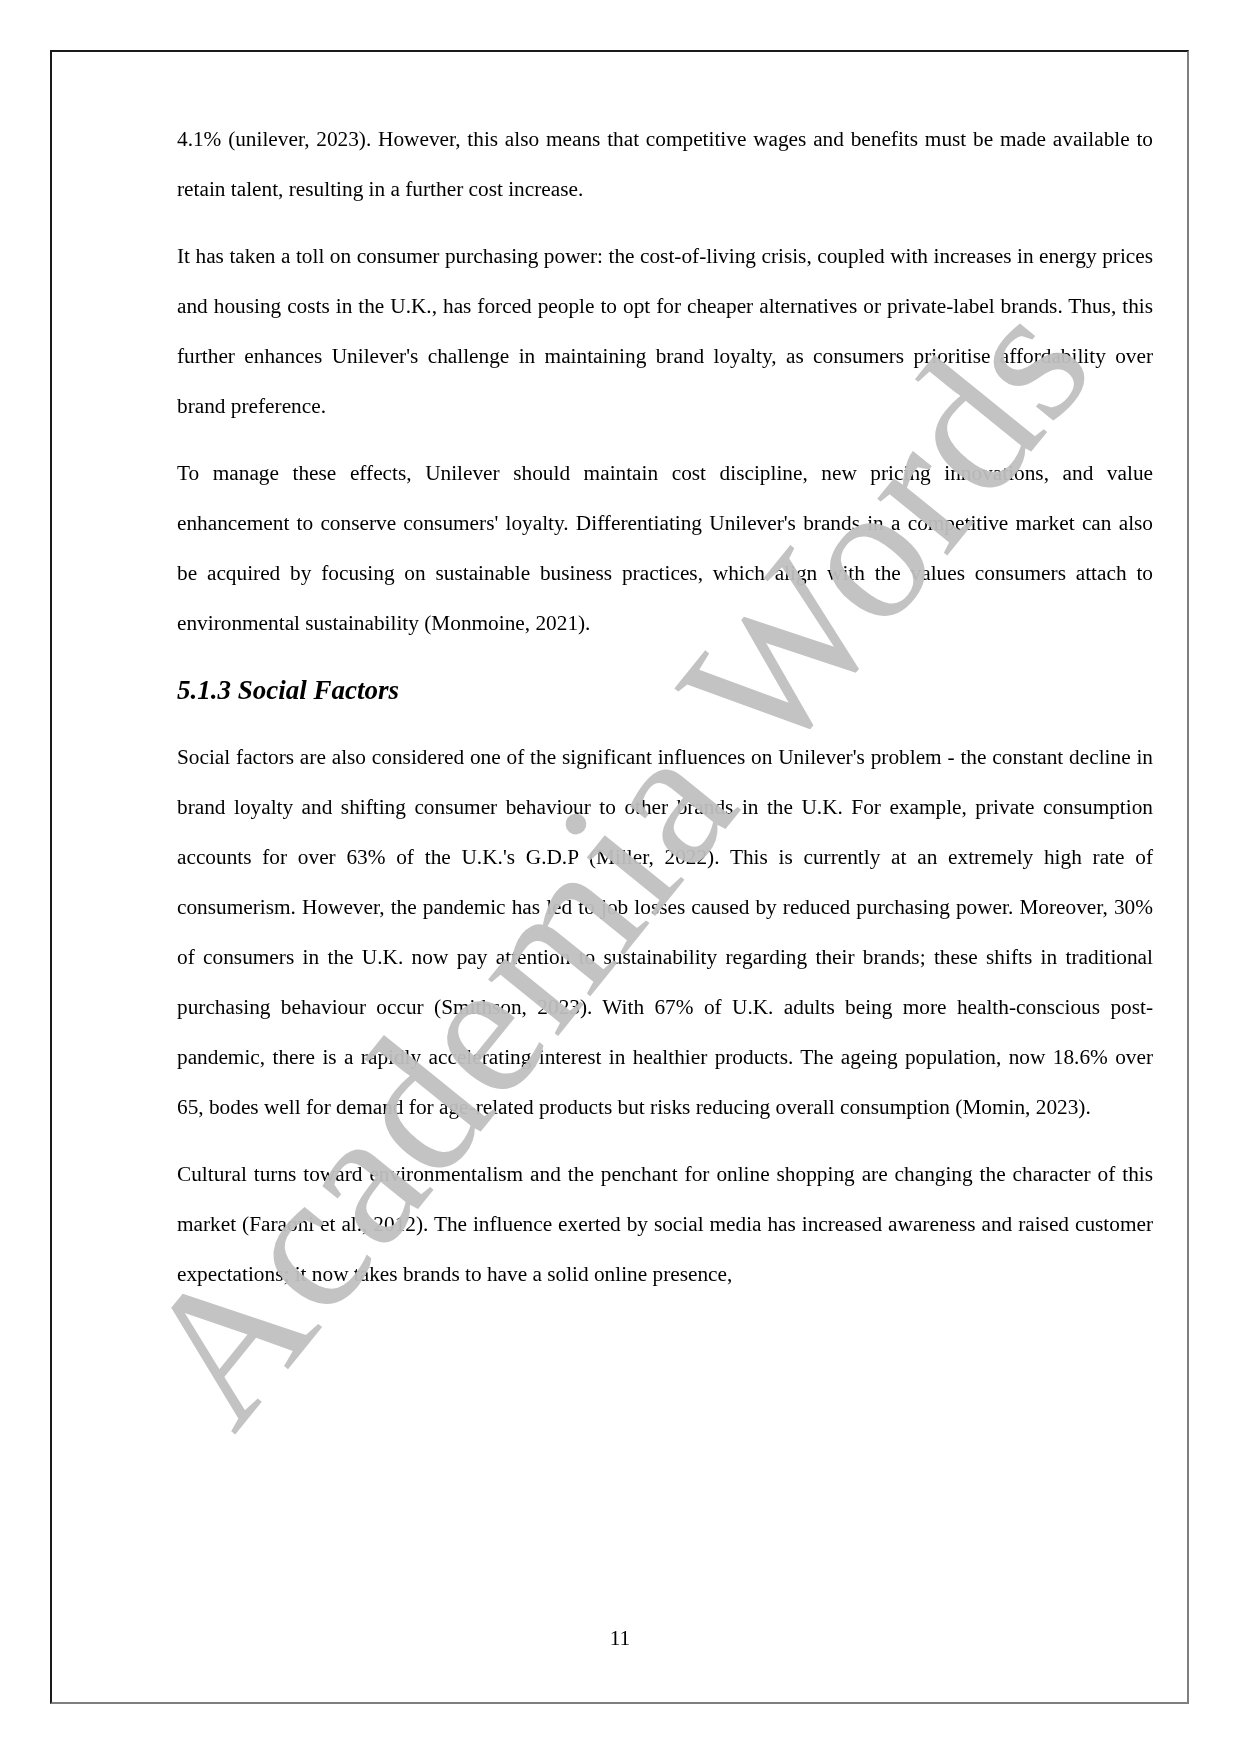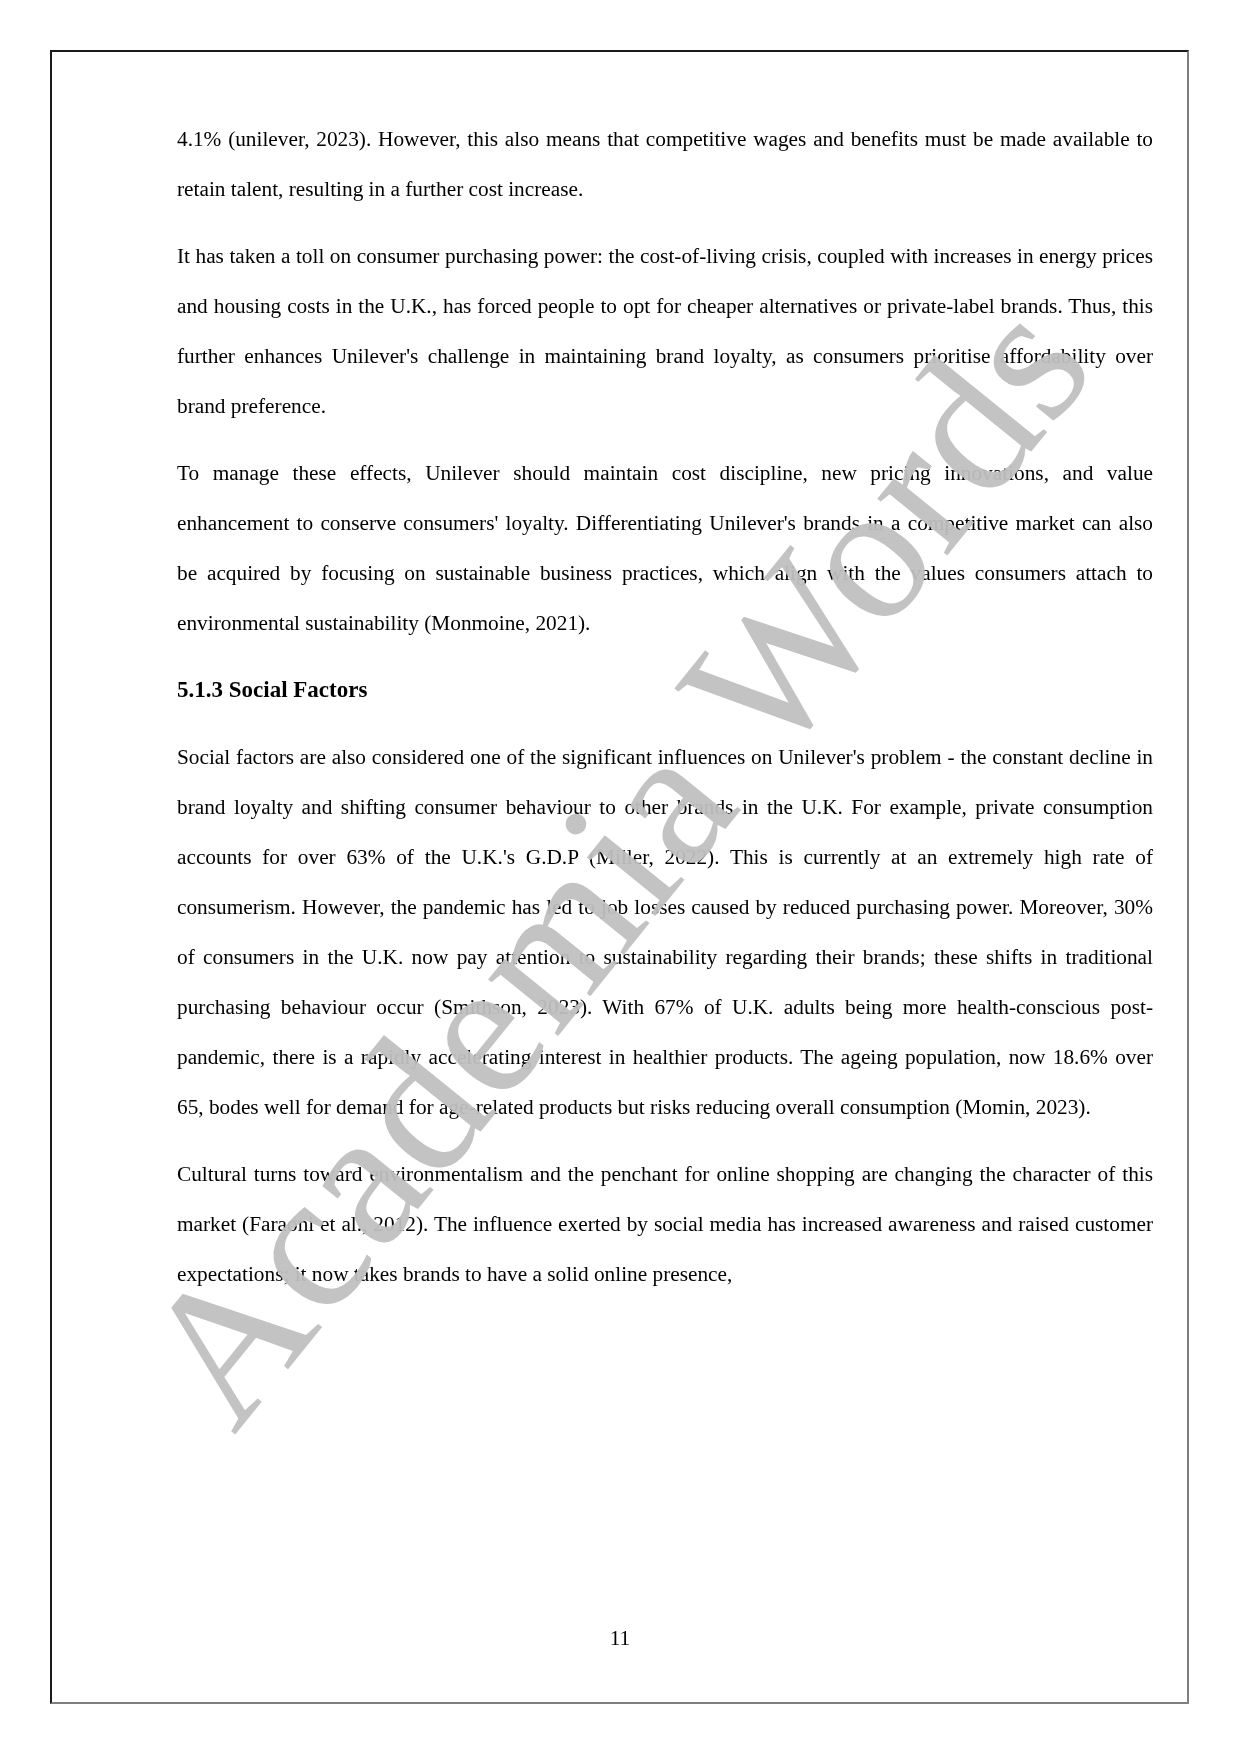--- a/index.html
+++ b/index.html
@@ -35,21 +35,22 @@
       font-size: 21.3px;
       line-height: 50px;
     }
     .para {
       margin: 0 0 17px 0;
       text-align: justify;
     }
     .heading {
       font-weight: bold;
       margin: 0 0 17px 0;
-      font-size: 23px;
+      font-size: 27px;
+      font-style: italic;
     }
     .page-number {
       position: absolute;
       left: 0;
       width: 1240px;
       top: 1626px;
       text-align: center;
       font-size: 21.3px;
     }
     .watermark {

